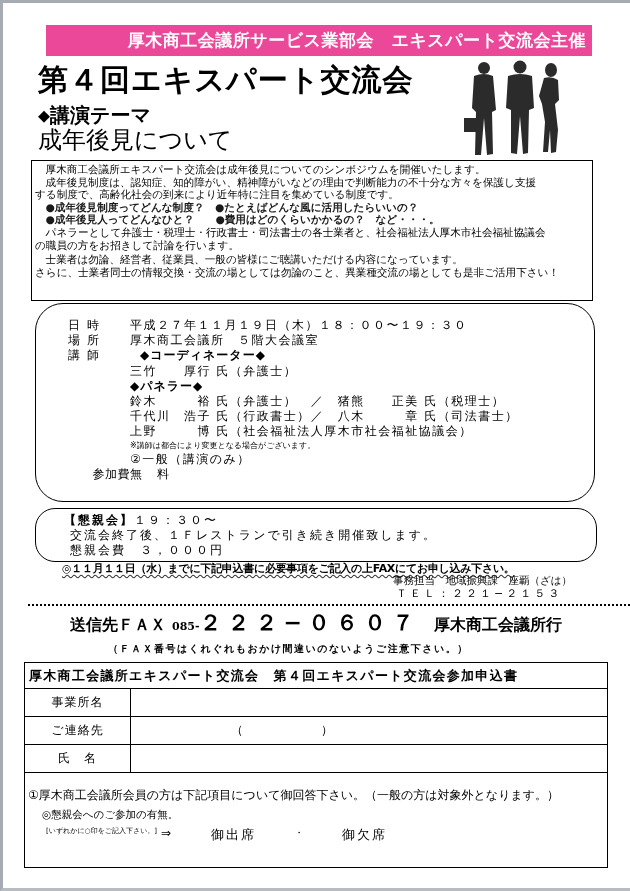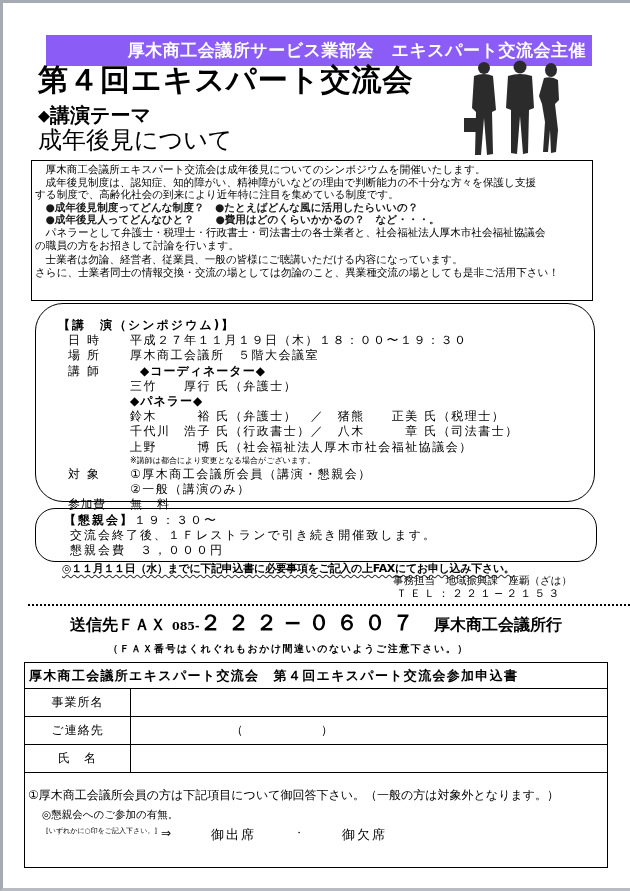--- a/index.html
+++ b/index.html
@@ -13,22 +13,22 @@
     position: absolute; left: 0; top: 0; width: 630px; height: 891px;
     box-sizing: border-box;
     border-top: 3px solid #a6abb3;
     border-left: 3px solid #a6abb3;
     border-bottom: 3px solid #b8bcc2;
   }
   .abs { position: absolute; white-space: nowrap; }
   .serif { font-family: "DejaVu Serif", "Liberation Serif", serif; }
 
   .banner {
-    left: 46px; top: 35px; width: 546px; height: 31px;
-    background: #8b5cf6; color: #fff;
+    left: 46px; top: 25px; width: 546px; height: 31px;
+    background: #ec4899; color: #fff;
     font-weight: bold; font-size: 17px; line-height: 31px;
     text-align: right; padding-right: 6px; box-sizing: border-box;
     letter-spacing: 0.5px;
   }
   .main-title { left: 38px; top: 60px; font-size: 30px; font-weight: bold; letter-spacing: 1px; }
   .theme-label { left: 38px; top: 102px; font-size: 20px; font-weight: bold; font-family: Liberation Mono, monospace; }
   .theme-title { left: 38px; top: 124px; font-size: 24px; }
 
   .silhouette { left: 462px; top: 60px; width: 110px; height: 98px; }
 
@@ -42,21 +42,21 @@
   .intro-box .gap { height: 2px; }
 
   .lecture-box {
     left: 35px; top: 303px; width: 560px; height: 199px;
     border: 1.3px solid #000; border-radius: 28px 28px 28px 28px;
     box-sizing: border-box;
   }
   .lecture-text { left: 58px; top: 318px; font-size: 12px; line-height: 15.2px; }
   .lecture-text .row { display: flex; white-space: nowrap; }
   .lecture-text .lbl { width: 72px; padding-left: 10px; box-sizing: border-box; letter-spacing: 7px; }
-  .lecture-text .lbl.tight { letter-spacing: 0.5px; }
+  .lecture-text .lbl.tight { letter-spacing: 0.5px; text-align: right; }
   .lecture-text .val { letter-spacing: 1.5px; }
   .lecture-text .head { font-weight: bold; letter-spacing: 2px; }
   .lecture-text .sub { font-weight: bold; padding-left: 10px; letter-spacing: 1px; }
   .lecture-text .note { font-size: 8px; line-height: 12px; }
   .indent { padding-left: 72px; }
 
   .party-box {
     left: 35px; top: 508px; width: 562px; height: 54px;
     border: 1.3px solid #000; border-radius: 20px;
     box-sizing: border-box;
@@ -136,43 +136,38 @@
   <div class="bullet">　●成年後見人ってどんなひと？　　●費用はどのくらいかかるの？　など・・・。</div>
   <div>　パネラーとして弁護士・税理士・行政書士・司法書士の各士業者と、社会福祉法人厚木市社会福祉協議会</div>
   <div>の職員の方をお招きして討論を行います。</div>
   <div class="gap"></div>
   <div>　士業者は勿論、経営者、従業員、一般の皆様にご聴講いただける内容になっています。</div>
   <div>さらに、士業者同士の情報交換・交流の場としては勿論のこと、異業種交流の場としても是非ご活用下さい！</div>
 </div>
 
 <div class="abs lecture-box"></div>
 <div class="abs lecture-text">
-  <div class="head">【講　演（シンポジウム)】</div>
   <div class="row">
     <span class="lbl">日時</span>
     <span class="val">平成２７年１１月１９日（木）１８：００〜１９：３０</span>
   </div>
   <div class="row">
     <span class="lbl">場所</span>
     <span class="val">厚木商工会議所　５階大会議室</span>
   </div>
   <div class="row">
     <span class="lbl">講師</span>
     <span class="sub">◆コーディネーター◆</span>
   </div>
   <div class="indent val">三竹　　厚行 氏（弁護士）</div>
   <div class="indent"><span class="sub" style="padding-left:0">◆パネラー◆</span></div>
   <div class="indent val">鈴木　　　裕 氏（弁護士）　／　猪熊　　正美 氏（税理士）</div>
   <div class="indent val">千代川　浩子 氏（行政書士）／　八木　　　章 氏（司法書士）</div>
   <div class="indent val">上野　　　博 氏（社会福祉法人厚木市社会福祉協議会）</div>
   <div class="indent note">※講師は都合により変更となる場合がございます。</div>
-  <div class="row">
-    <span class="lbl">対象</span>
-    <span class="val">①厚木商工会議所会員（講演・懇親会）</span>
-  </div>
   <div class="indent val">②一般（講演のみ）</div>
   <div class="row">
     <span class="lbl tight">参加費</span>
     <span class="val">無　料</span>
   </div>
 </div>
 
 <div class="abs party-box"></div>
 <div class="abs party-text">
   <div><span class="b">【懇親会】</span><span>１９：３０〜</span></div>

